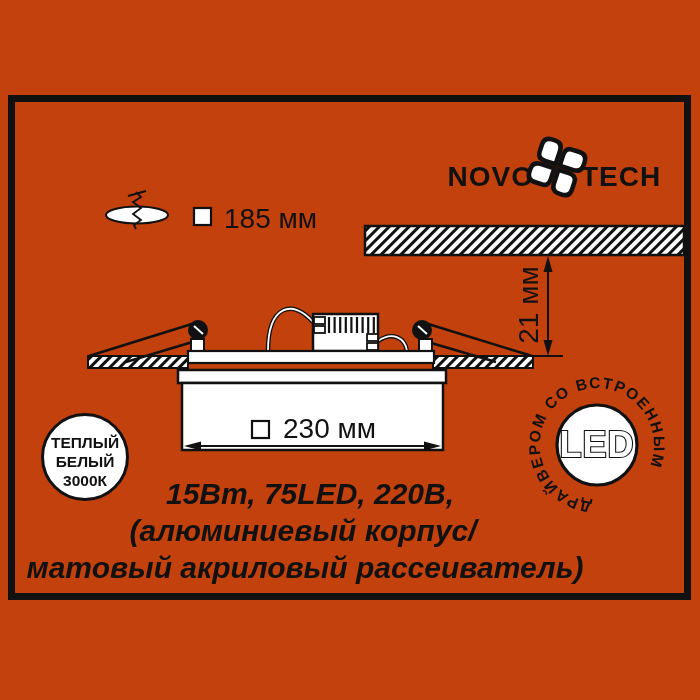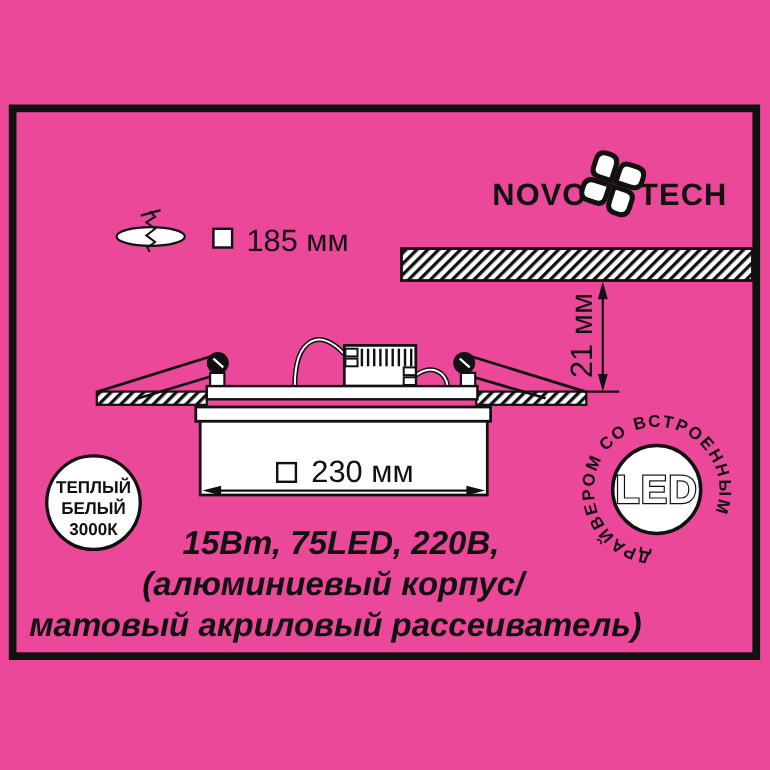--- a/index.html
+++ b/index.html
@@ -1,20 +1,20 @@
 <!DOCTYPE html>
 <html><head>
 <meta charset="utf-8">
 <style>
   html, body { margin: 0; padding: 0; background: #ffffff; }
   .page {
     position: relative;
     width: 700px;
     height: 700px;
-    background: #ec4899;
+    background: #c2410c;
     font-family: "Liberation Sans", sans-serif;
     overflow: hidden;
   }
   svg { position: absolute; left: 0; top: 0; }
   .dim-text   { font-size: 28px; fill: #111; font-family: "Liberation Sans", sans-serif; }
   .logo-text  { font-size: 28px; font-weight: bold; letter-spacing: 1px; fill: #111;
                 font-family: "Liberation Sans", sans-serif; }
   .spec-text  { font-size: 30px; font-weight: bold; font-style: italic; fill: #111;
                 font-family: "Liberation Sans", sans-serif; }
   .badge-text { font-size: 15.5px; font-weight: bold; fill: #111;

